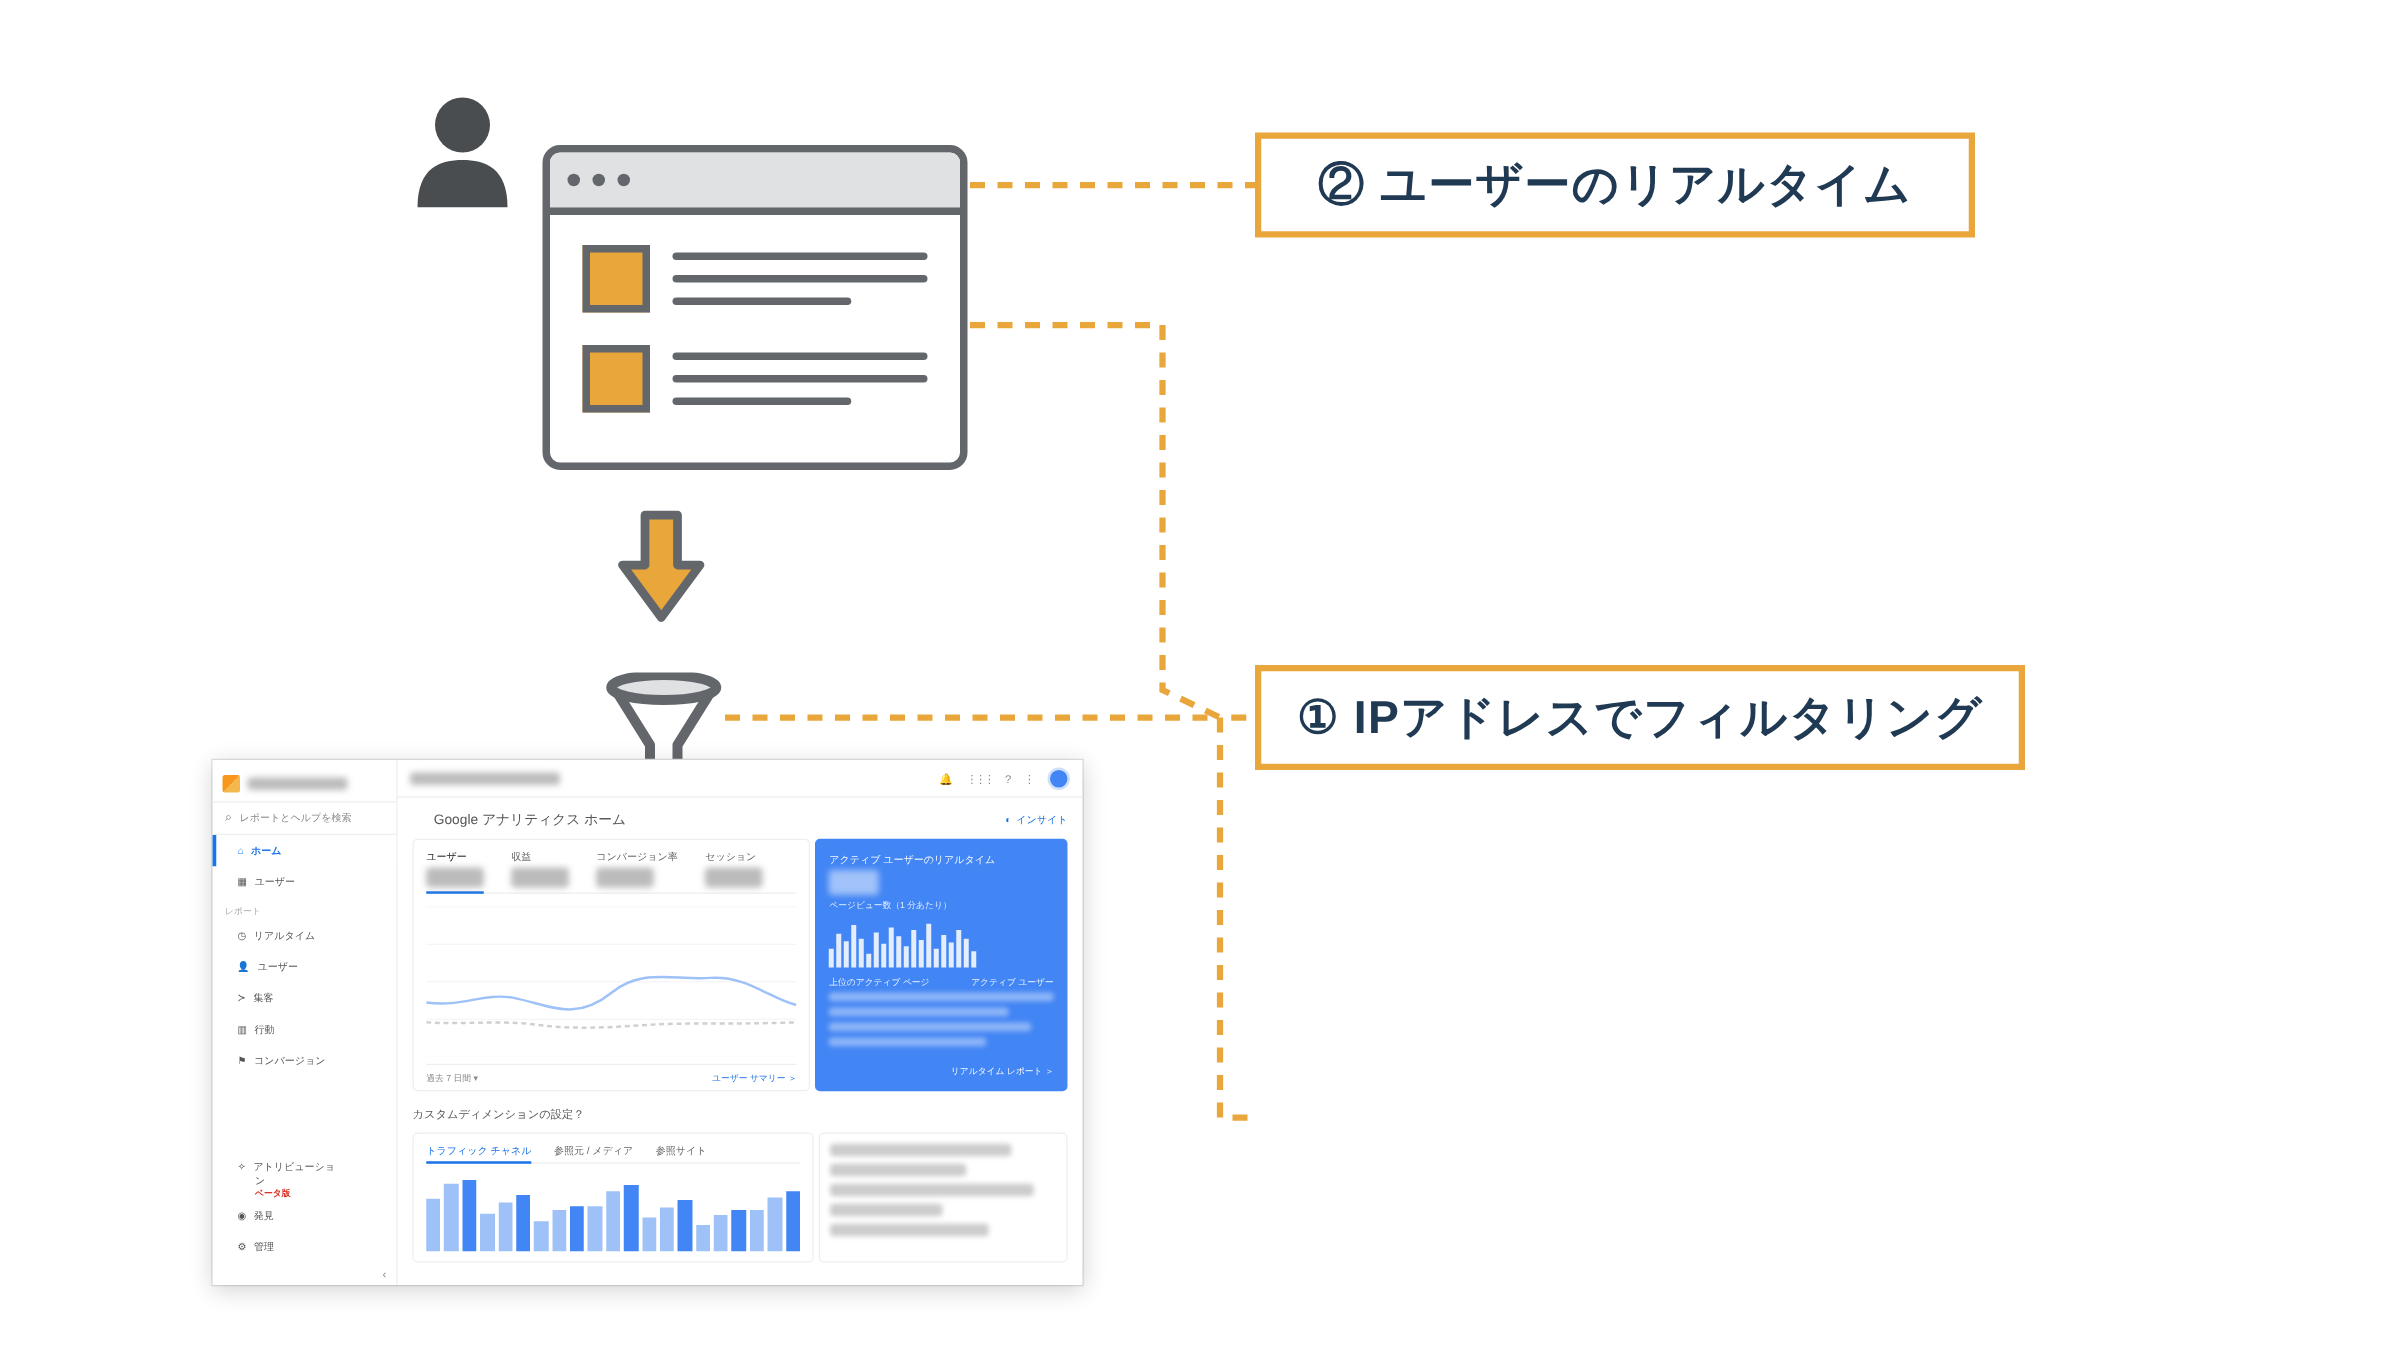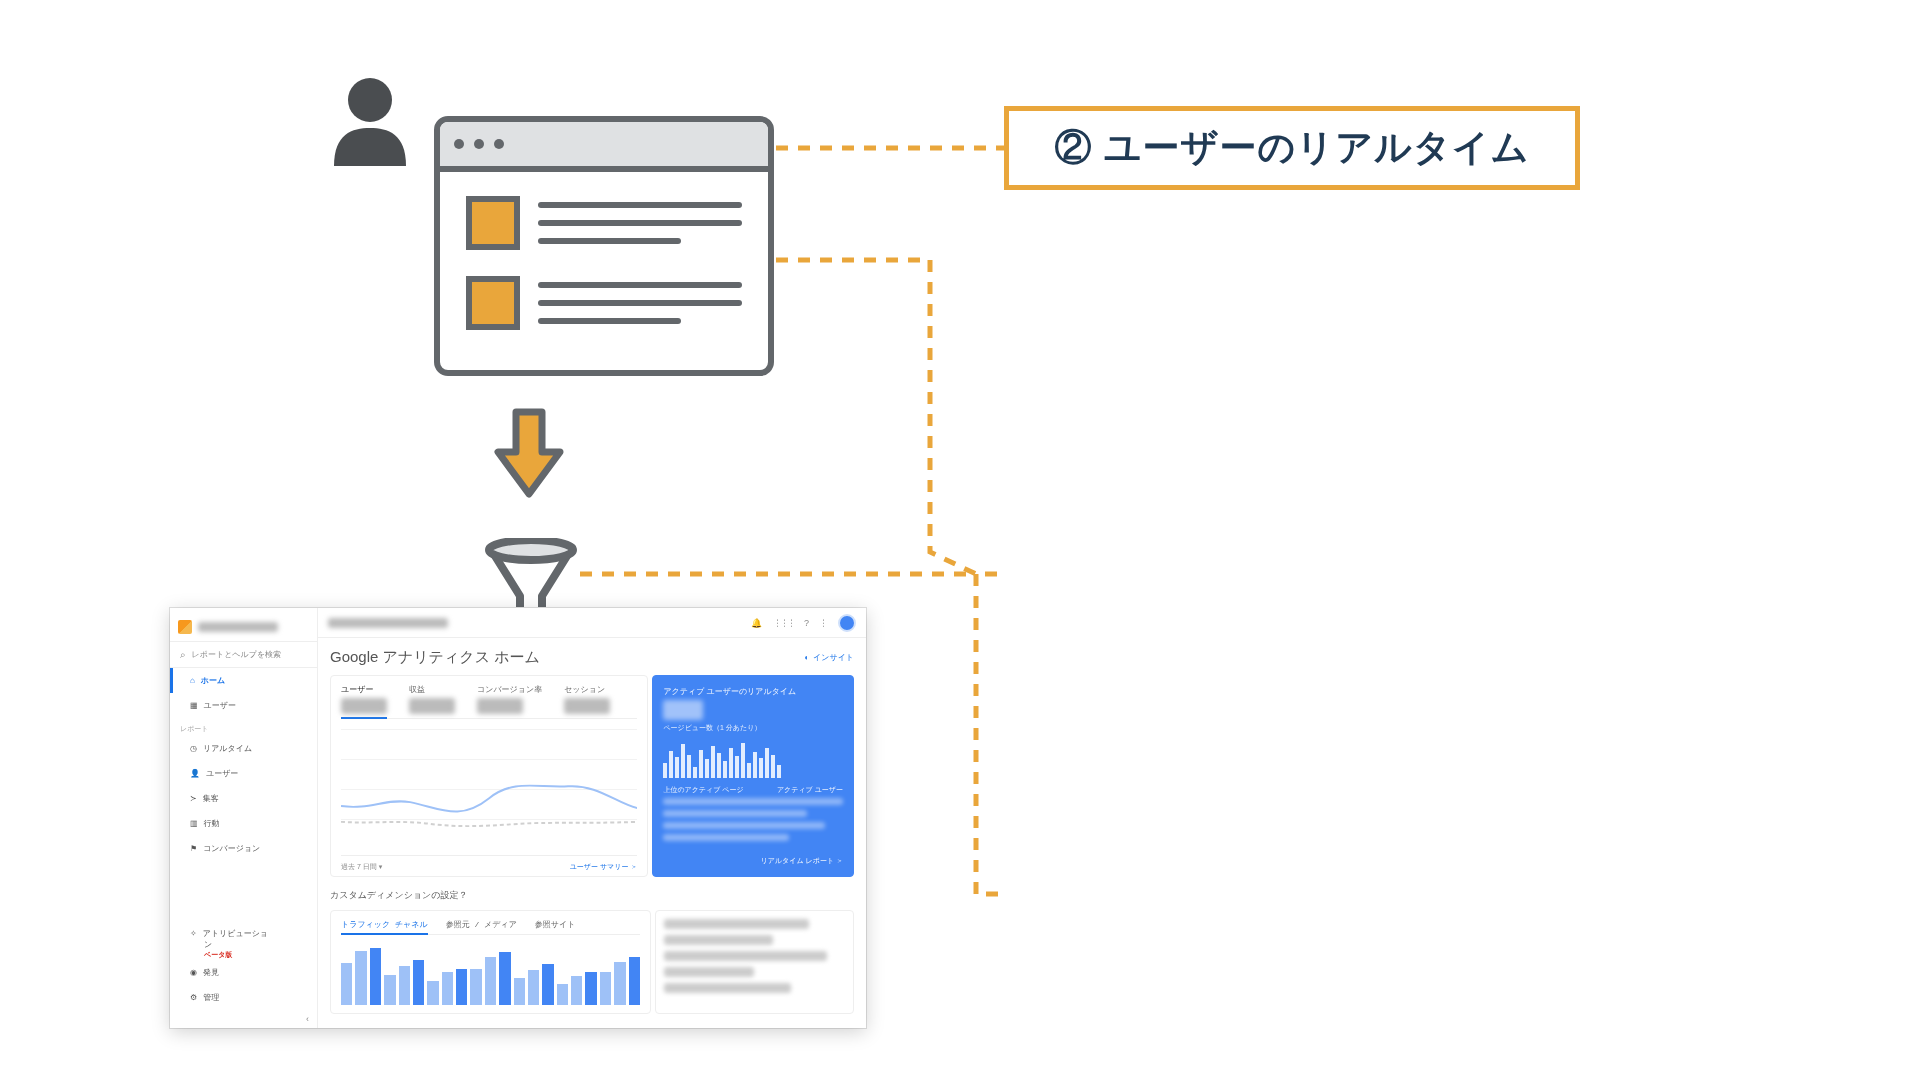--- a/index.html
+++ b/index.html
@@ -122,21 +122,21 @@
     justify-content: space-between;
   }
   .ga .topbar .left { display:flex; align-items:center; gap:8px;}
   .ga .logo { width:14px; height:14px; background: linear-gradient(135deg,#f7981d 50%, #f5b84e 50%); border-radius:2px;}
   .ga .blur { filter: blur(2.5px); background:#bbb; height:10px; border-radius:3px;}
   .ga .topbar .icons { display:flex; gap:10px; align-items:center; color:#888;}
   .ga .avatar {width:18px;height:18px;border-radius:50%;background:#4285f4;border:2px solid #cfe0fb;}
 
   .ga .content { flex:1; padding: 10px 12px; display:flex; flex-direction:column; gap:8px; overflow:hidden;}
   .ga .content .title-row {display:flex;justify-content:space-between;align-items:center;}
-  .ga .content .title {font-size:15px; color:#555;}
+  .ga .content .title {font-size:11px; color:#555;margin-left:17px;}
   .ga .insights {font-size:8px;color:#1a73e8; display:flex;align-items:center;gap:4px;}
   .ga .panel {border:1px solid #eee; border-radius:4px;}
   .ga .metrics-row { display:flex; gap:4px;}
   .ga .metrics {
     flex: 1.65; padding:8px 10px 4px 10px;
     display:flex; flex-direction:column;
   }
   .ga .metric-tabs { display:flex; gap:22px; border-bottom:1px solid #eee; padding-bottom:4px;}
   .ga .metric-tab { font-size:8px; color:#666;}
   .ga .metric-tab.active { color:#222; border-bottom:2px solid #1a73e8; padding-bottom:3px; margin-bottom:-5px;}
@@ -159,21 +159,21 @@
   .ga .realtime .rt-title {font-size:8px; opacity:.95;}
   .ga .realtime .big {height:20px; width:40px; background:rgba(255,255,255,.5); filter:blur(2.5px); border-radius:3px;}
   .ga .realtime .sub {font-size:7px; opacity:.85;}
   .ga .realtime .bars {display:flex;align-items:flex-end;gap:2px;height:38px;margin:4px 0;}
   .ga .realtime .bars div{width:4px;background:rgba(255,255,255,.85);}
   .ga .realtime .rows {display:flex;flex-direction:column;gap:5px;flex:1;}
   .ga .realtime .row {height:7px;background:rgba(255,255,255,.4);border-radius:3px;filter:blur(2px);}
   .ga .realtime .footer {font-size:7px;text-align:right;opacity:.95;}
 
   .ga .acq-title {font-size:9px;color:#555;padding-top:4px;}
-  .ga .acq { display:flex; gap:4px;font-family:Liberation Mono, monospace;}
+  .ga .acq { display:flex; gap:4px;}
   .ga .acq .left { flex:1.65; padding:8px 10px;}
   .ga .acq .left .tabs {display:flex;gap:18px;font-size:8px;color:#666;border-bottom:1px solid #eee;padding-bottom:4px;}
   .ga .acq .left .tabs .t:first-child{color:#1a73e8;border-bottom:2px solid #1a73e8;padding-bottom:3px;margin-bottom:-5px;}
   .ga .acq .left .barchart {display:flex;align-items:flex-end;gap:3px;height:60px;margin-top:10px;}
   .ga .acq .left .barchart div{flex:1;background:#9ec1f7;}
   .ga .acq .left .barchart div:nth-child(3n){background:#4285f4;}
   .ga .acq .right { flex:1; padding:8px; display:flex;flex-direction:column;gap:6px;}
   .ga .acq .right .bl { height:10px; background:#ccc; filter:blur(2px); border-radius:3px;}
 
   
@@ -239,20 +239,23 @@
       <polyline points="776,260 930,260 930,552 976,574 1004,574"></polyline>
 
       <line x1="580" y1="574" x2="976" y2="574"></line>
 
       <polyline points="976,574 976,894 1004,894"></polyline>
     </g>
   </svg>
 
   <div class="callout" style="left:1004px; top:106px; width:576px; height:84px;">
     <span>② ユーザーのリアルタイム</span>
+  </div>
+  <div class="callout" style="left:1004px; top:532px; width:616px; height:84px;">
+    <span>① IPアドレスでフィルタリング</span>
   </div>
 
   <div class="ga" style="left:170px; top:608px;">
     <div class="sidebar">
       <div style="height:30px;border-bottom:1px solid #eee;display:flex;align-items:center;padding:0 8px;gap:6px;">
         <div class="logo"></div>
         <div class="blur" style="width:80px"></div>
       </div>
       <div class="search">
         <span style="font-size:10px;">⌕</span>

